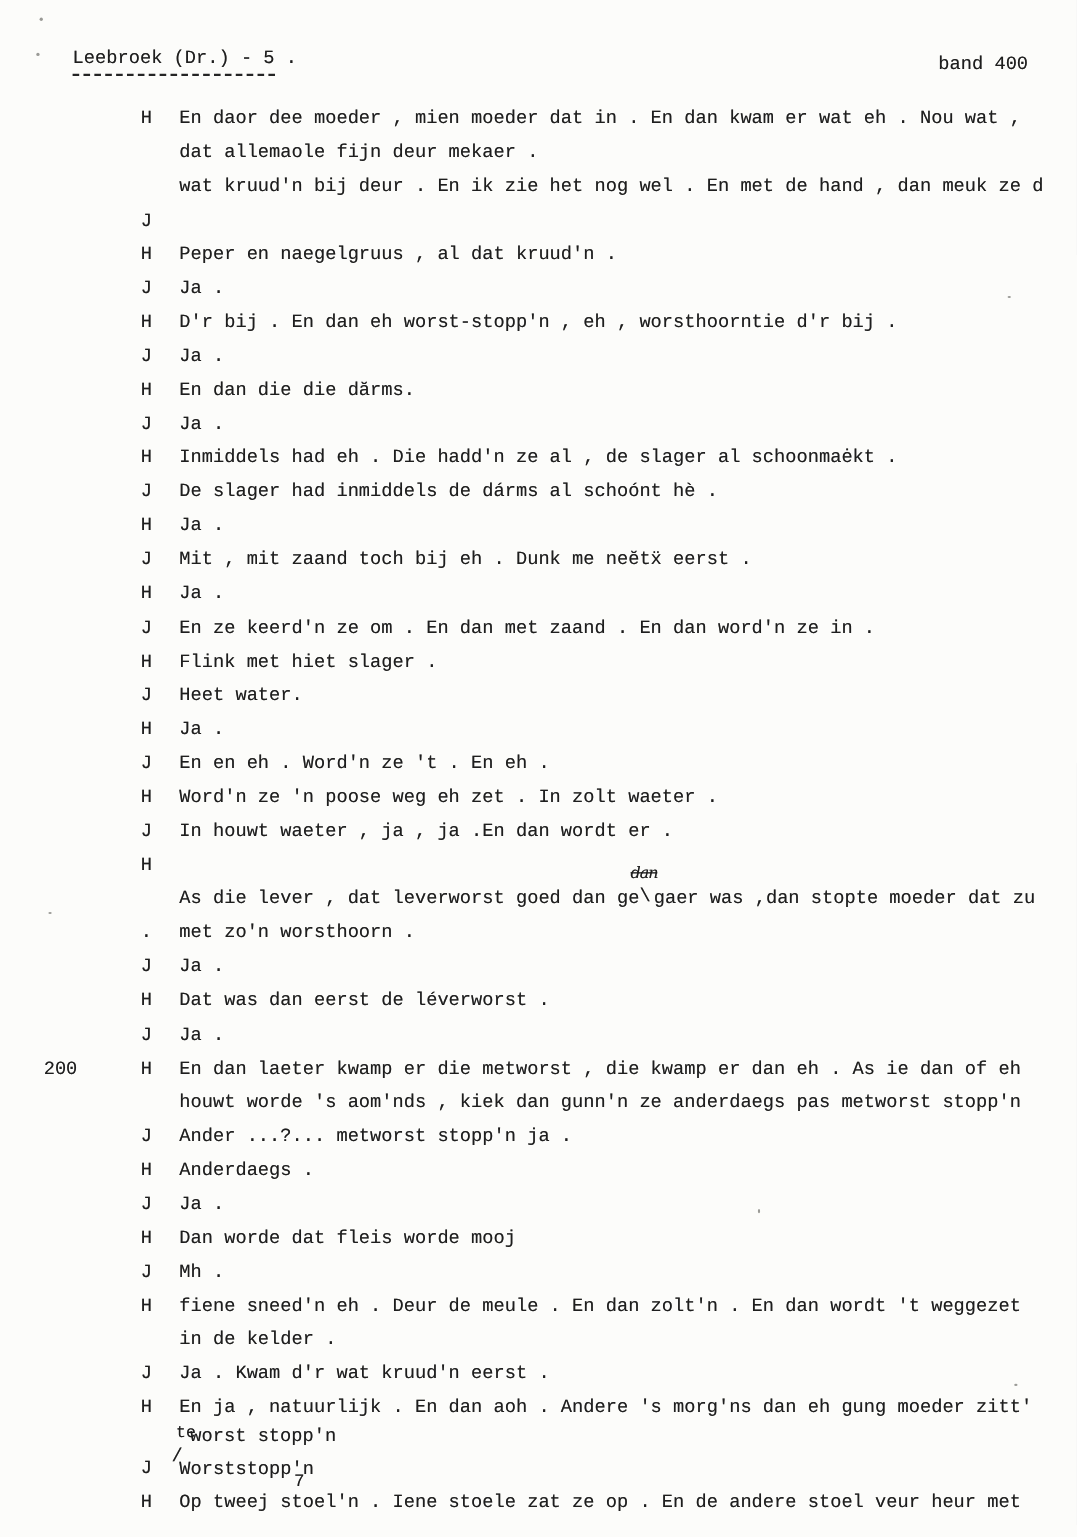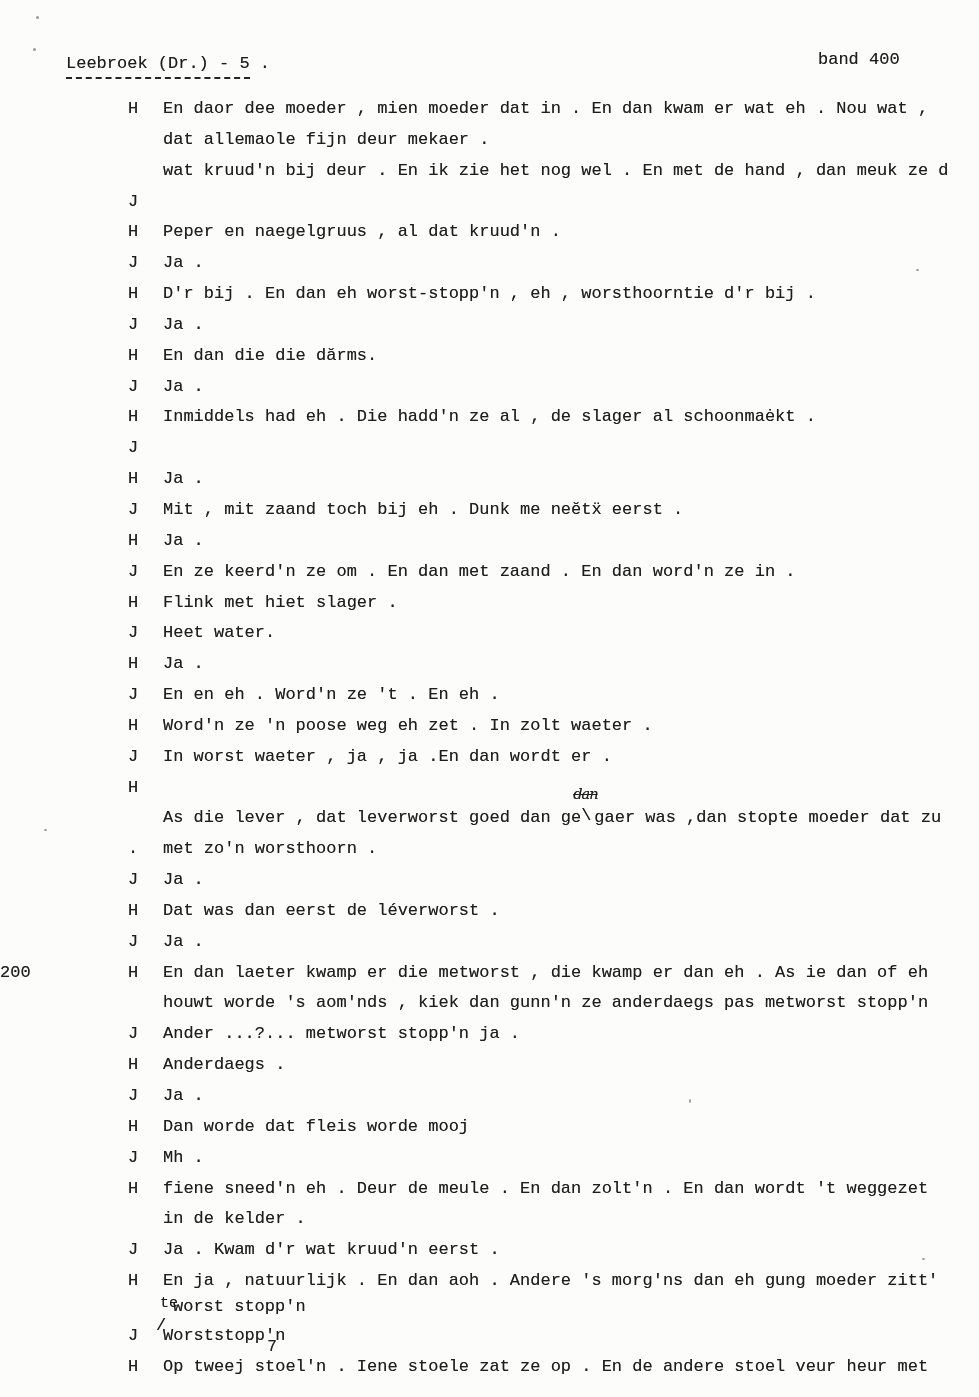--- a/index.html
+++ b/index.html
@@ -6,43 +6,43 @@
   .page{
     position:relative;
     width:979px;height:1397px;
     background:#fcfcfa;
     font-family:"Liberation Mono","DejaVu Sans Mono",monospace;
     color:#1e1e1e;
     overflow:hidden;
     text-shadow:0 0 .5px rgba(20,20,20,.55);
   }
   .hdr-title{
-    position:absolute;left:66px;top:54px;
+    position:absolute;left:66px;top:44px;
     font-size:17px;white-space:pre;
   }
   .hdr-title .t-underline{
     border-bottom:2.5px dashed #242424;
     padding-bottom:4px;
   }
   .band{
-    position:absolute;left:818px;top:50px;
+    position:absolute;left:853px;top:50px;
     font-size:17px;white-space:pre;
   }
   .transcript{
     position:absolute;left:0;top:94px;right:0;
   }
   .row{
     display:grid;
     grid-template-columns:118px 45px auto;
     height:30.85px;line-height:30.85px;
     font-size:17px;
     white-space:pre;
   }
   .row.tight{margin-top:-5px;height:29px;line-height:29px;}
-  .no{text-align:left;padding-right:8px;}
+  .no{text-align:center;padding-right:8px;}
   .sp{padding-left:10px;}
   .tx{}
   
   .ins-wrap{position:relative;display:inline-block;width:13px;}
   .ins-caret{display:inline-block;transform:translateY(-2px);}
   .ins-word{
     position:absolute;left:-8px;top:-16px;
     font-family:"DejaVu Serif",serif;
     font-style:italic;font-size:14.5px;line-height:14px;
     text-decoration:line-through;
@@ -75,31 +75,31 @@
       <div class="row"><span class="no"></span><span class="sp"></span><span class="tx">dat allemaole fijn deur mekaer .</span></div>
       <div class="row"><span class="no"></span><span class="sp"></span><span class="tx">wat kruud'n bij deur . En ik zie het nog wel . En met de hand , dan meuk ze d</span></div>
       <div class="row"><span class="no"></span><span class="sp">J</span></div>
       <div class="row"><span class="no"></span><span class="sp">H</span><span class="tx">Peper en naegelgruus , al dat kruud'n .</span></div>
       <div class="row"><span class="no"></span><span class="sp">J</span><span class="tx">Ja .</span></div>
       <div class="row"><span class="no"></span><span class="sp">H</span><span class="tx">D'r bij . En dan eh worst-stopp'n , eh , worsthoorntie d'r bij .</span></div>
       <div class="row"><span class="no"></span><span class="sp">J</span><span class="tx">Ja .</span></div>
       <div class="row"><span class="no"></span><span class="sp">H</span><span class="tx">En dan die die dărms.</span></div>
       <div class="row"><span class="no"></span><span class="sp">J</span><span class="tx">Ja .</span></div>
       <div class="row"><span class="no"></span><span class="sp">H</span><span class="tx">Inmiddels had eh . Die hadd'n ze al , de slager al schoonmaėkt .</span></div>
-      <div class="row"><span class="no"></span><span class="sp">J</span></div>
+      <div class="row"><span class="no"></span><span class="sp">J</span><span class="tx">De slager had inmiddels de dárms al schoónt hè .</span></div>
       <div class="row"><span class="no"></span><span class="sp">H</span><span class="tx">Ja .</span></div>
       <div class="row"><span class="no"></span><span class="sp">J</span><span class="tx">Mit , mit zaand toch bij eh . Dunk me neĕtẍ eerst .</span></div>
       <div class="row"><span class="no"></span><span class="sp">H</span><span class="tx">Ja .</span></div>
       <div class="row"><span class="no"></span><span class="sp">J</span><span class="tx">En ze keerd'n ze om . En dan met zaand . En dan word'n ze in .</span></div>
       <div class="row"><span class="no"></span><span class="sp">H</span><span class="tx">Flink met hiet slager .</span></div>
       <div class="row"><span class="no"></span><span class="sp">J</span><span class="tx">Heet water.</span></div>
       <div class="row"><span class="no"></span><span class="sp">H</span><span class="tx">Ja .</span></div>
       <div class="row"><span class="no"></span><span class="sp">J</span><span class="tx">En en eh . Word'n ze 't . En eh .</span></div>
       <div class="row"><span class="no"></span><span class="sp">H</span><span class="tx">Word'n ze 'n poose weg eh zet . In zolt waeter .</span></div>
-      <div class="row"><span class="no"></span><span class="sp">J</span><span class="tx">In worst waeter , ja , ja .En dan wordt er .</span></div>
+      <div class="row"><span class="no"></span><span class="sp">J</span><span class="tx">In houwt waeter , ja , ja .En dan wordt er .</span></div>
       <div class="row"><span class="no"></span><span class="sp">H</span></div>
       <div class="row"><span class="no"></span><span class="sp"></span><span class="tx">As die lever , dat leverworst goed dan ge<span class="ins-wrap"><span class="ins-caret">\</span><span class="ins-word">dan</span></span>gaer was ,dan stopte moeder dat zu</span></div>
       <div class="row"><span class="no"></span><span class="sp">.</span><span class="tx">met zo'n worsthoorn .</span></div>
       <div class="row"><span class="no"></span><span class="sp">J</span><span class="tx">Ja .</span></div>
       <div class="row"><span class="no"></span><span class="sp">H</span><span class="tx">Dat was dan eerst de léverworst .</span></div>
       <div class="row"><span class="no"></span><span class="sp">J</span><span class="tx">Ja .</span></div>
       <div class="row"><span class="no">200</span><span class="sp">H</span><span class="tx">En dan laeter kwamp er die metworst , die kwamp er dan eh . As ie dan of eh</span></div>
       <div class="row"><span class="no"></span><span class="sp"></span><span class="tx">houwt worde 's aom'nds , kiek dan gunn'n ze anderdaegs pas metworst stopp'n</span></div>
       <div class="row"><span class="no"></span><span class="sp">J</span><span class="tx">Ander ...?... metworst stopp'n ja .</span></div>
       <div class="row"><span class="no"></span><span class="sp">H</span><span class="tx">Anderdaegs .</span></div>

